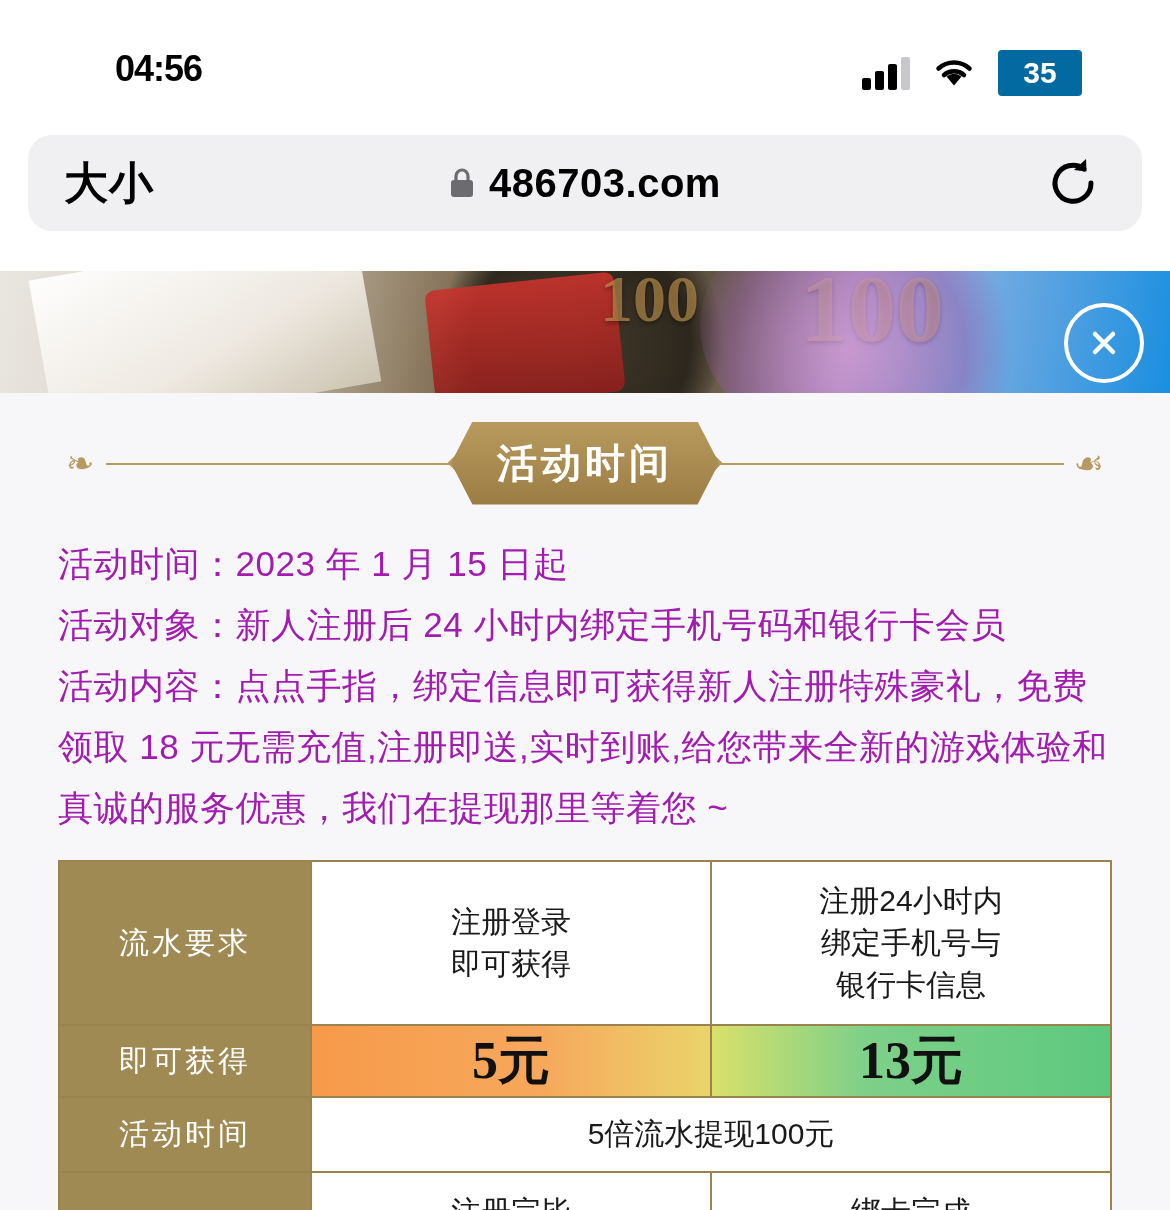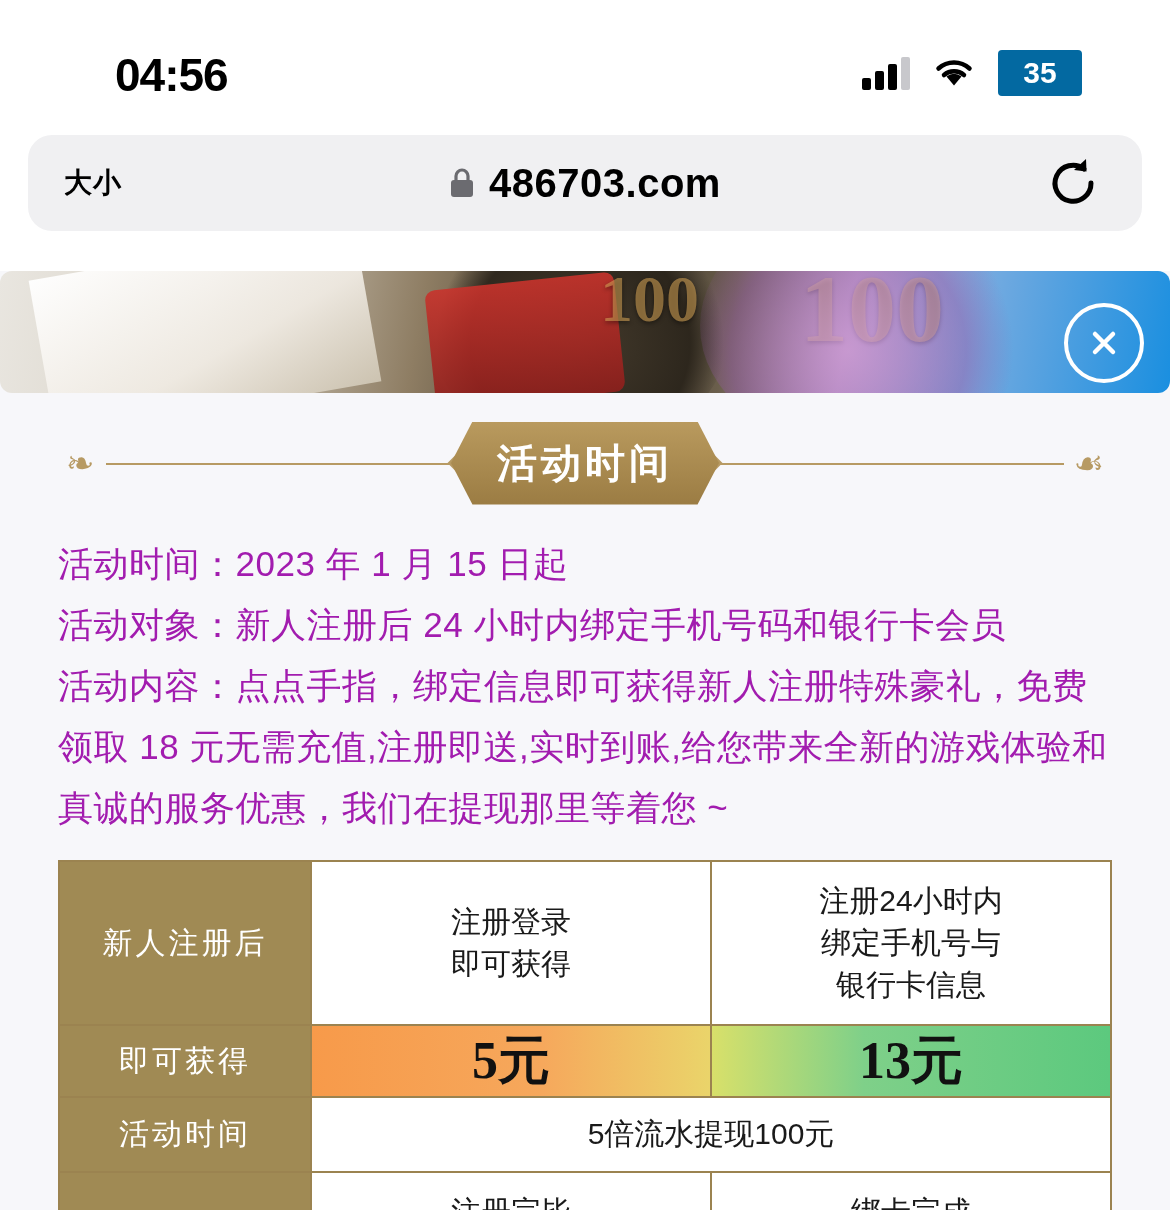--- a/index.html
+++ b/index.html
@@ -18,21 +18,21 @@
   
   .status-bar {
     position: relative;
     height: 135px;
     background: #ffffff;
   }
   .status-time {
     position: absolute;
     left: 115px;
     top: 48px;
-    font-size: 46px;
+    font-size: 36px;
     font-weight: bold;
     letter-spacing: -1px;
     color: #000;
   }
   .status-right {
     position: absolute;
     right: 88px;
     top: 50px;
     display: flex;
     align-items: center;
@@ -77,21 +77,21 @@
     margin: 0 28px;
     height: 96px;
     background: #f0f0f2;
     border-radius: 24px;
     display: flex;
     align-items: center;
   }
   .browser-left {
     position: absolute;
     left: 36px;
-    font-size: 28px;
+    font-size: 44px;
     font-weight: bold;
     color: #000;
     letter-spacing: 1px;
   }
   .browser-center {
     width: 100%;
     display: flex;
     align-items: center;
     justify-content: center;
     gap: 14px;
@@ -122,21 +122,20 @@
     height: 939px;
     overflow: hidden;
     background: #f7f7fa;
   }
   .hero {
     position: relative;
     height: 122px;
     overflow: hidden;
     background: linear-gradient(100deg, #e9e6e0 0%, #d8d2c6 18%, #8e7d63 36%,
                 #3a3226 52%, #6b5f4c 62%, #b79fc8 72%, #6fa9e0 84%, #1a8fe0 100%);
-    border-radius: 12px;
   }
   .hero::before {
     content: "";
     position: absolute;
     left: 430px; top: -60px;
     width: 300px; height: 240px;
     border-radius: 50%;
     background: radial-gradient(circle at 50% 55%, rgba(70,60,45,0.85) 0%, rgba(40,34,25,0.9) 55%, rgba(0,0,0,0) 72%);
   }
   .hero::after {
@@ -376,21 +375,21 @@
       <span class="flourish fl-r">☙</span>
     </div>
 
     <div class="para">活动时间：2023 年 1 月 15 日起</div>
     <div class="para">活动对象：新人注册后 24 小时内绑定手机号码和银行卡会员</div>
     <div class="para">活动内容：点点手指，绑定信息即可获得新人注册特殊豪礼，免费领取 18 元无需充值,注册即送,实时到账,给您带来全新的游戏体验和真诚的服务优惠，我们在提现那里等着您 ~</div>
 
     <table class="promo-table">
       <tbody>
           <tr>
-        <td class="label-cell">新人注册后</td>
+        <td class="label-cell">流水要求</td>
         <td class="body-cell">注册登录<br>即可获得</td>
         <td class="body-cell">注册24小时内<br>绑定手机号与<br>银行卡信息</td>
       </tr>
       <tr>
         <td class="label-cell">即可获得</td>
         <td class="amount-cell amt-left">5元</td>
         <td class="amount-cell amt-right">13元</td>
       </tr>
       <tr>
         <td class="label-cell">活动时间</td>

